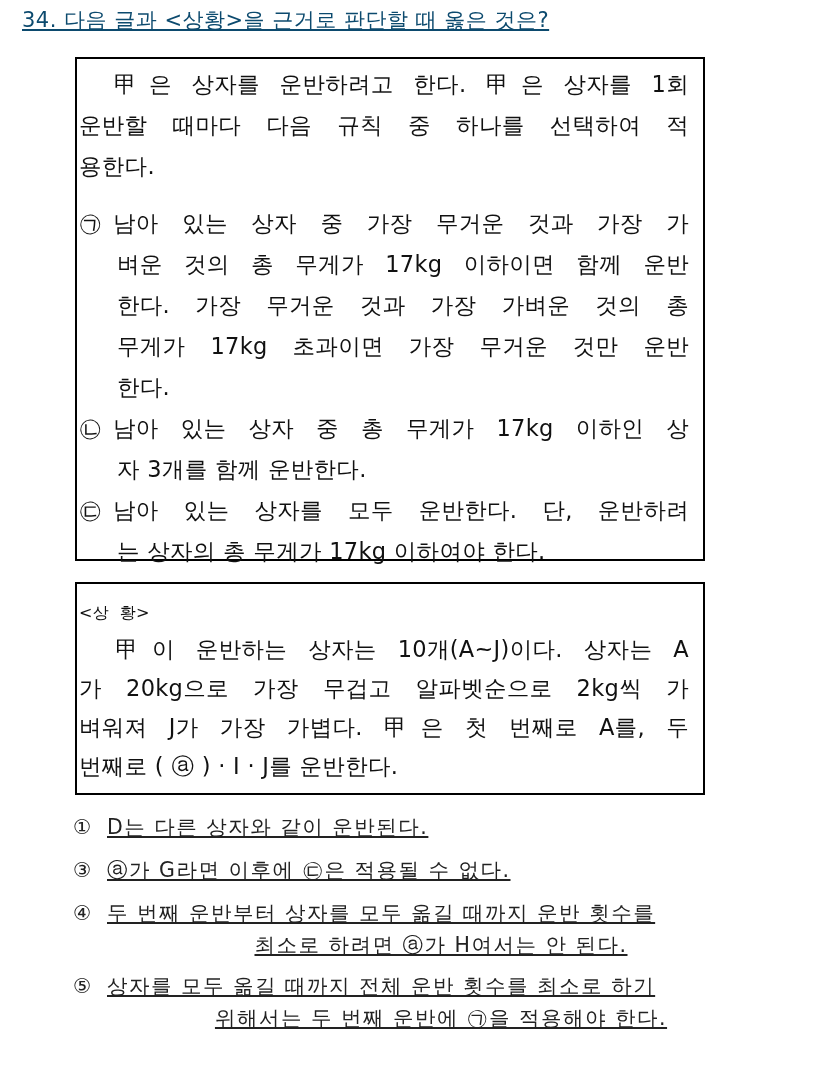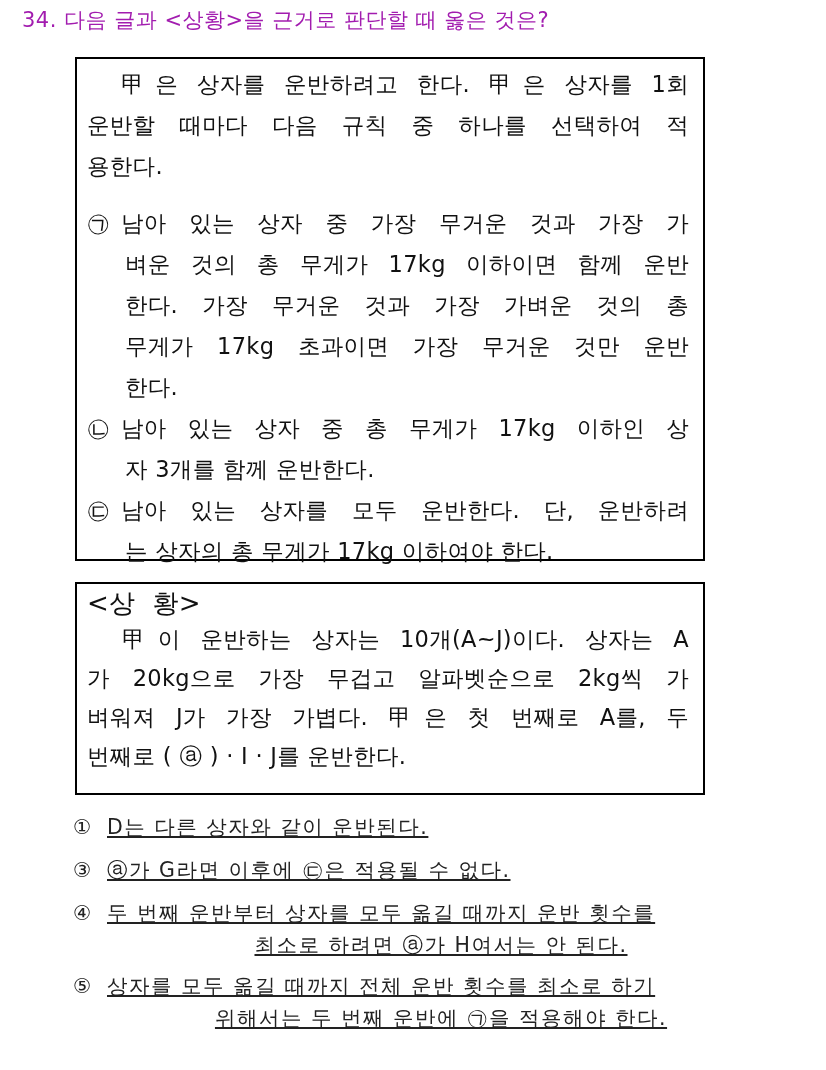--- a/index.html
+++ b/index.html
@@ -14,30 +14,31 @@
       overflow: hidden;
       color: #111111;
       font-family: "DejaVu Sans", "Liberation Sans", sans-serif;
     }
     .question {
       position: absolute;
       left: 22px;
       top: 6px;
       font-size: 21px;
       letter-spacing: 0.5px;
-      color: #a21caf;
+      color: #0c4a6e;
       white-space: nowrap;
+      text-decoration: underline;
     }
     .box {
       position: absolute;
       left: 75px;
       width: 630px;
       border: 2px solid #000;
       box-sizing: border-box;
-      padding: 0 14px 0 10px;
+      padding: 0 14px 0 2px;
       font-size: 22.5px;
       letter-spacing: 0.3px;
     }
     .box.rules {
       top: 57px;
       height: 504px;
     }
     .box.situation {
       top: 582px;
       height: 213px;
@@ -56,23 +57,23 @@
     .rule .line { padding-left: 38px; }
     .rule .line.first { padding-left: 0; }
     .rule-marker {
       display: inline-block;
       width: 34px;
       text-align: left;
     }
     .situation-title {
       height: 34px;
       line-height: 34px;
-      margin-top: 2px;
+      margin-top: 12px;
       white-space: pre;
-      font-size: 26px;
+      font-size: 16px;
     }
     .situation .line { height: 39px; line-height: 39px; }
     .choices {
       position: absolute;
       left: 73px;
       top: 810px;
       width: 700px;
       font-size: 20.5px;
       letter-spacing: 1.5px;
       color: #222;

